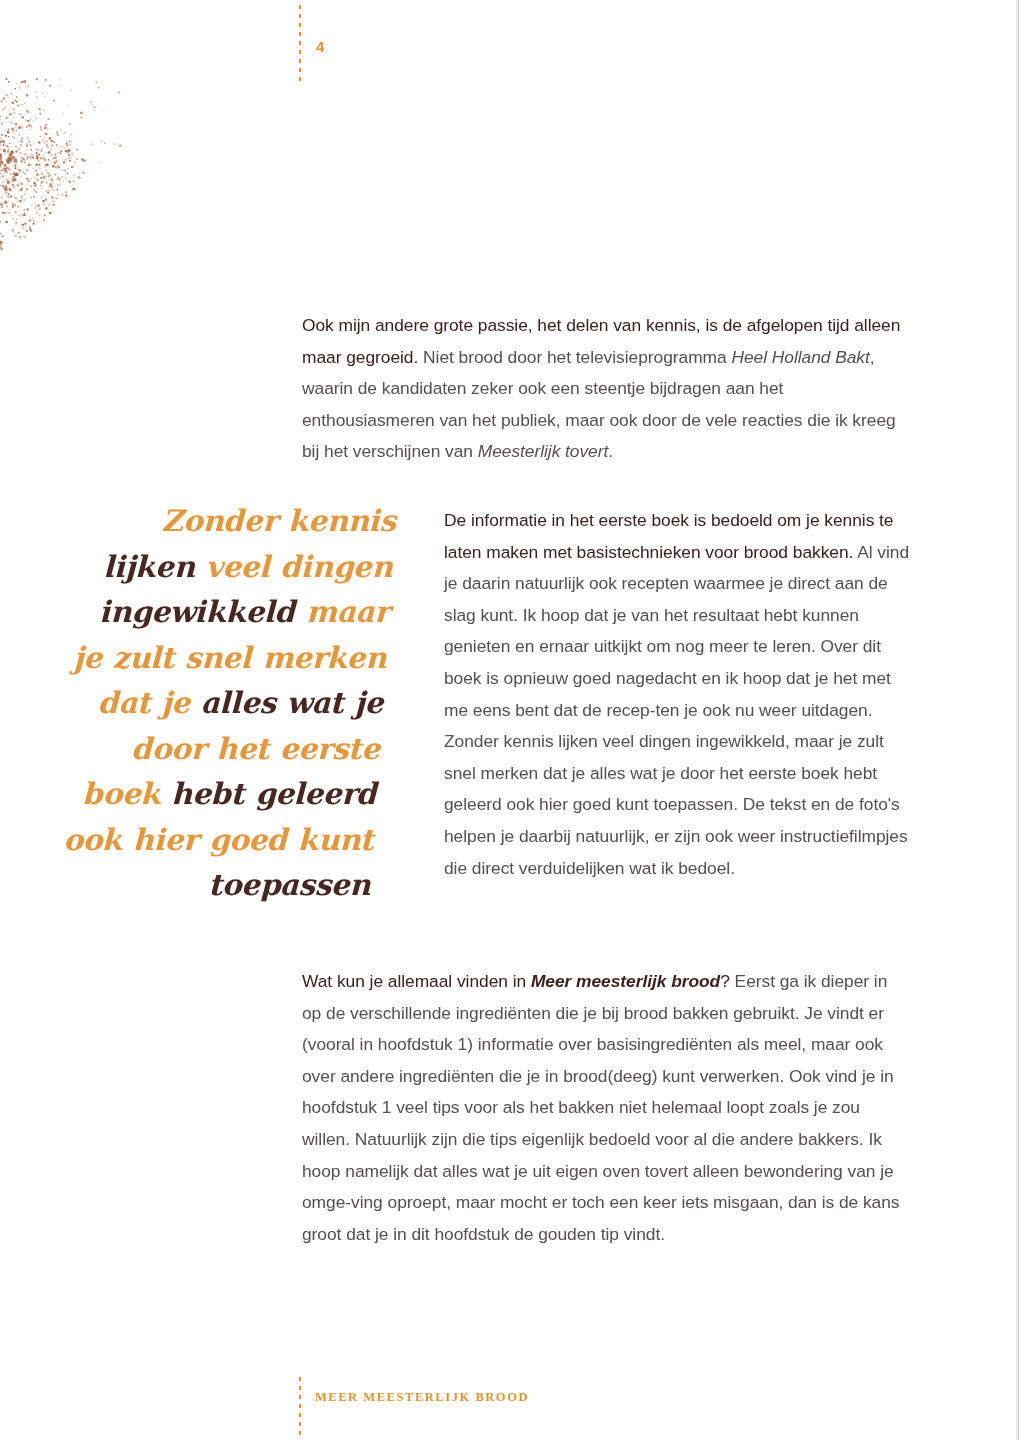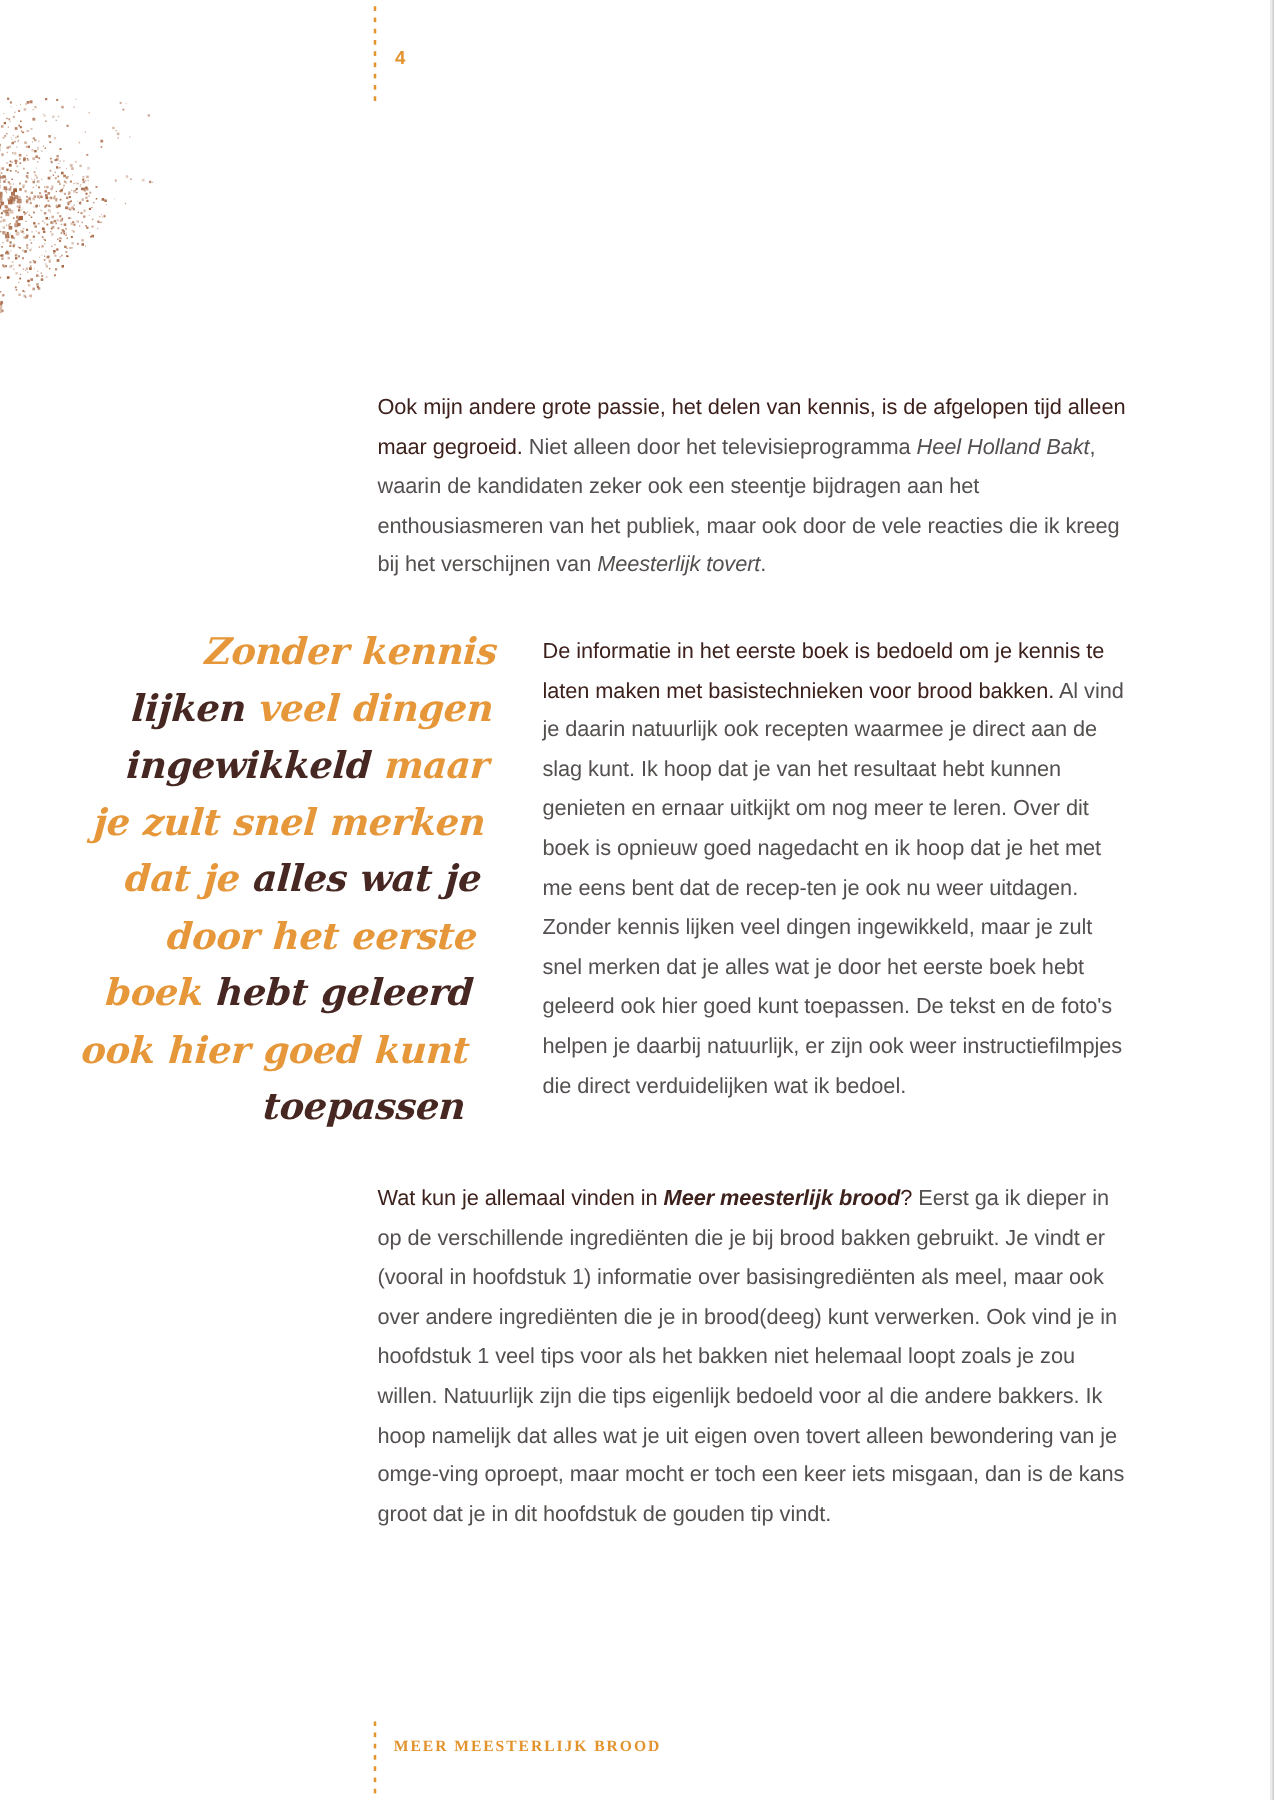--- a/index.html
+++ b/index.html
@@ -86,21 +86,21 @@
   }
 
   
   .col-wide{
     position:absolute;
     left:302px;
     width:600px;
   }
   .col-right{
     position:absolute;
-    left:434px;
+    left:444px;
     width:470px;
   }
 
   .body-text{
     font-size:17.4px;
     line-height:31.6px;
     color:#54504f;
     letter-spacing:-0.05px;
     text-align:left;
   }
@@ -112,21 +112,21 @@
     font-style:italic;
   }
   .lead-ital{
     font-weight:bold;
     font-style:italic;
     color:#3d211d;
   }
 
   #para1{ top:310px; }
   #para2{ top:505px; }
-  #para3{ top:943px; }
+  #para3{ top:966px; }
 
   
   .pullquote{
     position:absolute;
     left:40px;
     top:498px;
     width:345px;
     text-align:right;
     font-family:"DejaVu Serif", serif;
     font-style:italic;
@@ -1642,21 +1642,21 @@
         </g>
     </svg>
   </div>
 
   <div class="dotted-rule top"></div>
   <div class="dotted-rule bottom"></div>
 
   <div class="page-number">4</div>
 
   <div class="col-wide body-text" id="para1">
-    <b>Ook mijn andere grote passie, het delen van kennis, is de afgelopen tijd alleen maar gegroeid.</b><span> Niet alleen door het televisieprogramma </span><i>Heel Holland Bakt</i><span>, waarin de kandidaten zeker ook een steentje bijdragen aan het enthousiasmeren van het publiek, maar ook door de vele reacties die ik kreeg bij het verschijnen van </span><i>Meesterlijk tovert</i><span>.</span>
+    <b>Ook mijn andere grote passie, het delen van kennis, is de afgelopen tijd alleen maar gegroeid.</b><span> Niet brood door het televisieprogramma </span><i>Heel Holland Bakt</i><span>, waarin de kandidaten zeker ook een steentje bijdragen aan het enthousiasmeren van het publiek, maar ook door de vele reacties die ik kreeg bij het verschijnen van </span><i>Meesterlijk tovert</i><span>.</span>
   </div>
 
   <div class="pullquote">
       <span class="ln"><span class="o">Zonder kennis</span></span>
       <span class="ln"><span class="d">lijken </span><span class="o">veel dingen</span></span>
       <span class="ln"><span class="d">ingewikkeld </span><span class="o">maar</span></span>
       <span class="ln"><span class="o">je zult snel merken</span></span>
       <span class="ln"><span class="o">dat je </span><span class="d">alles wat je</span></span>
       <span class="ln"><span class="o">door het eerste</span></span>
       <span class="ln"><span class="o">boek </span><span class="d">hebt geleerd</span></span>

